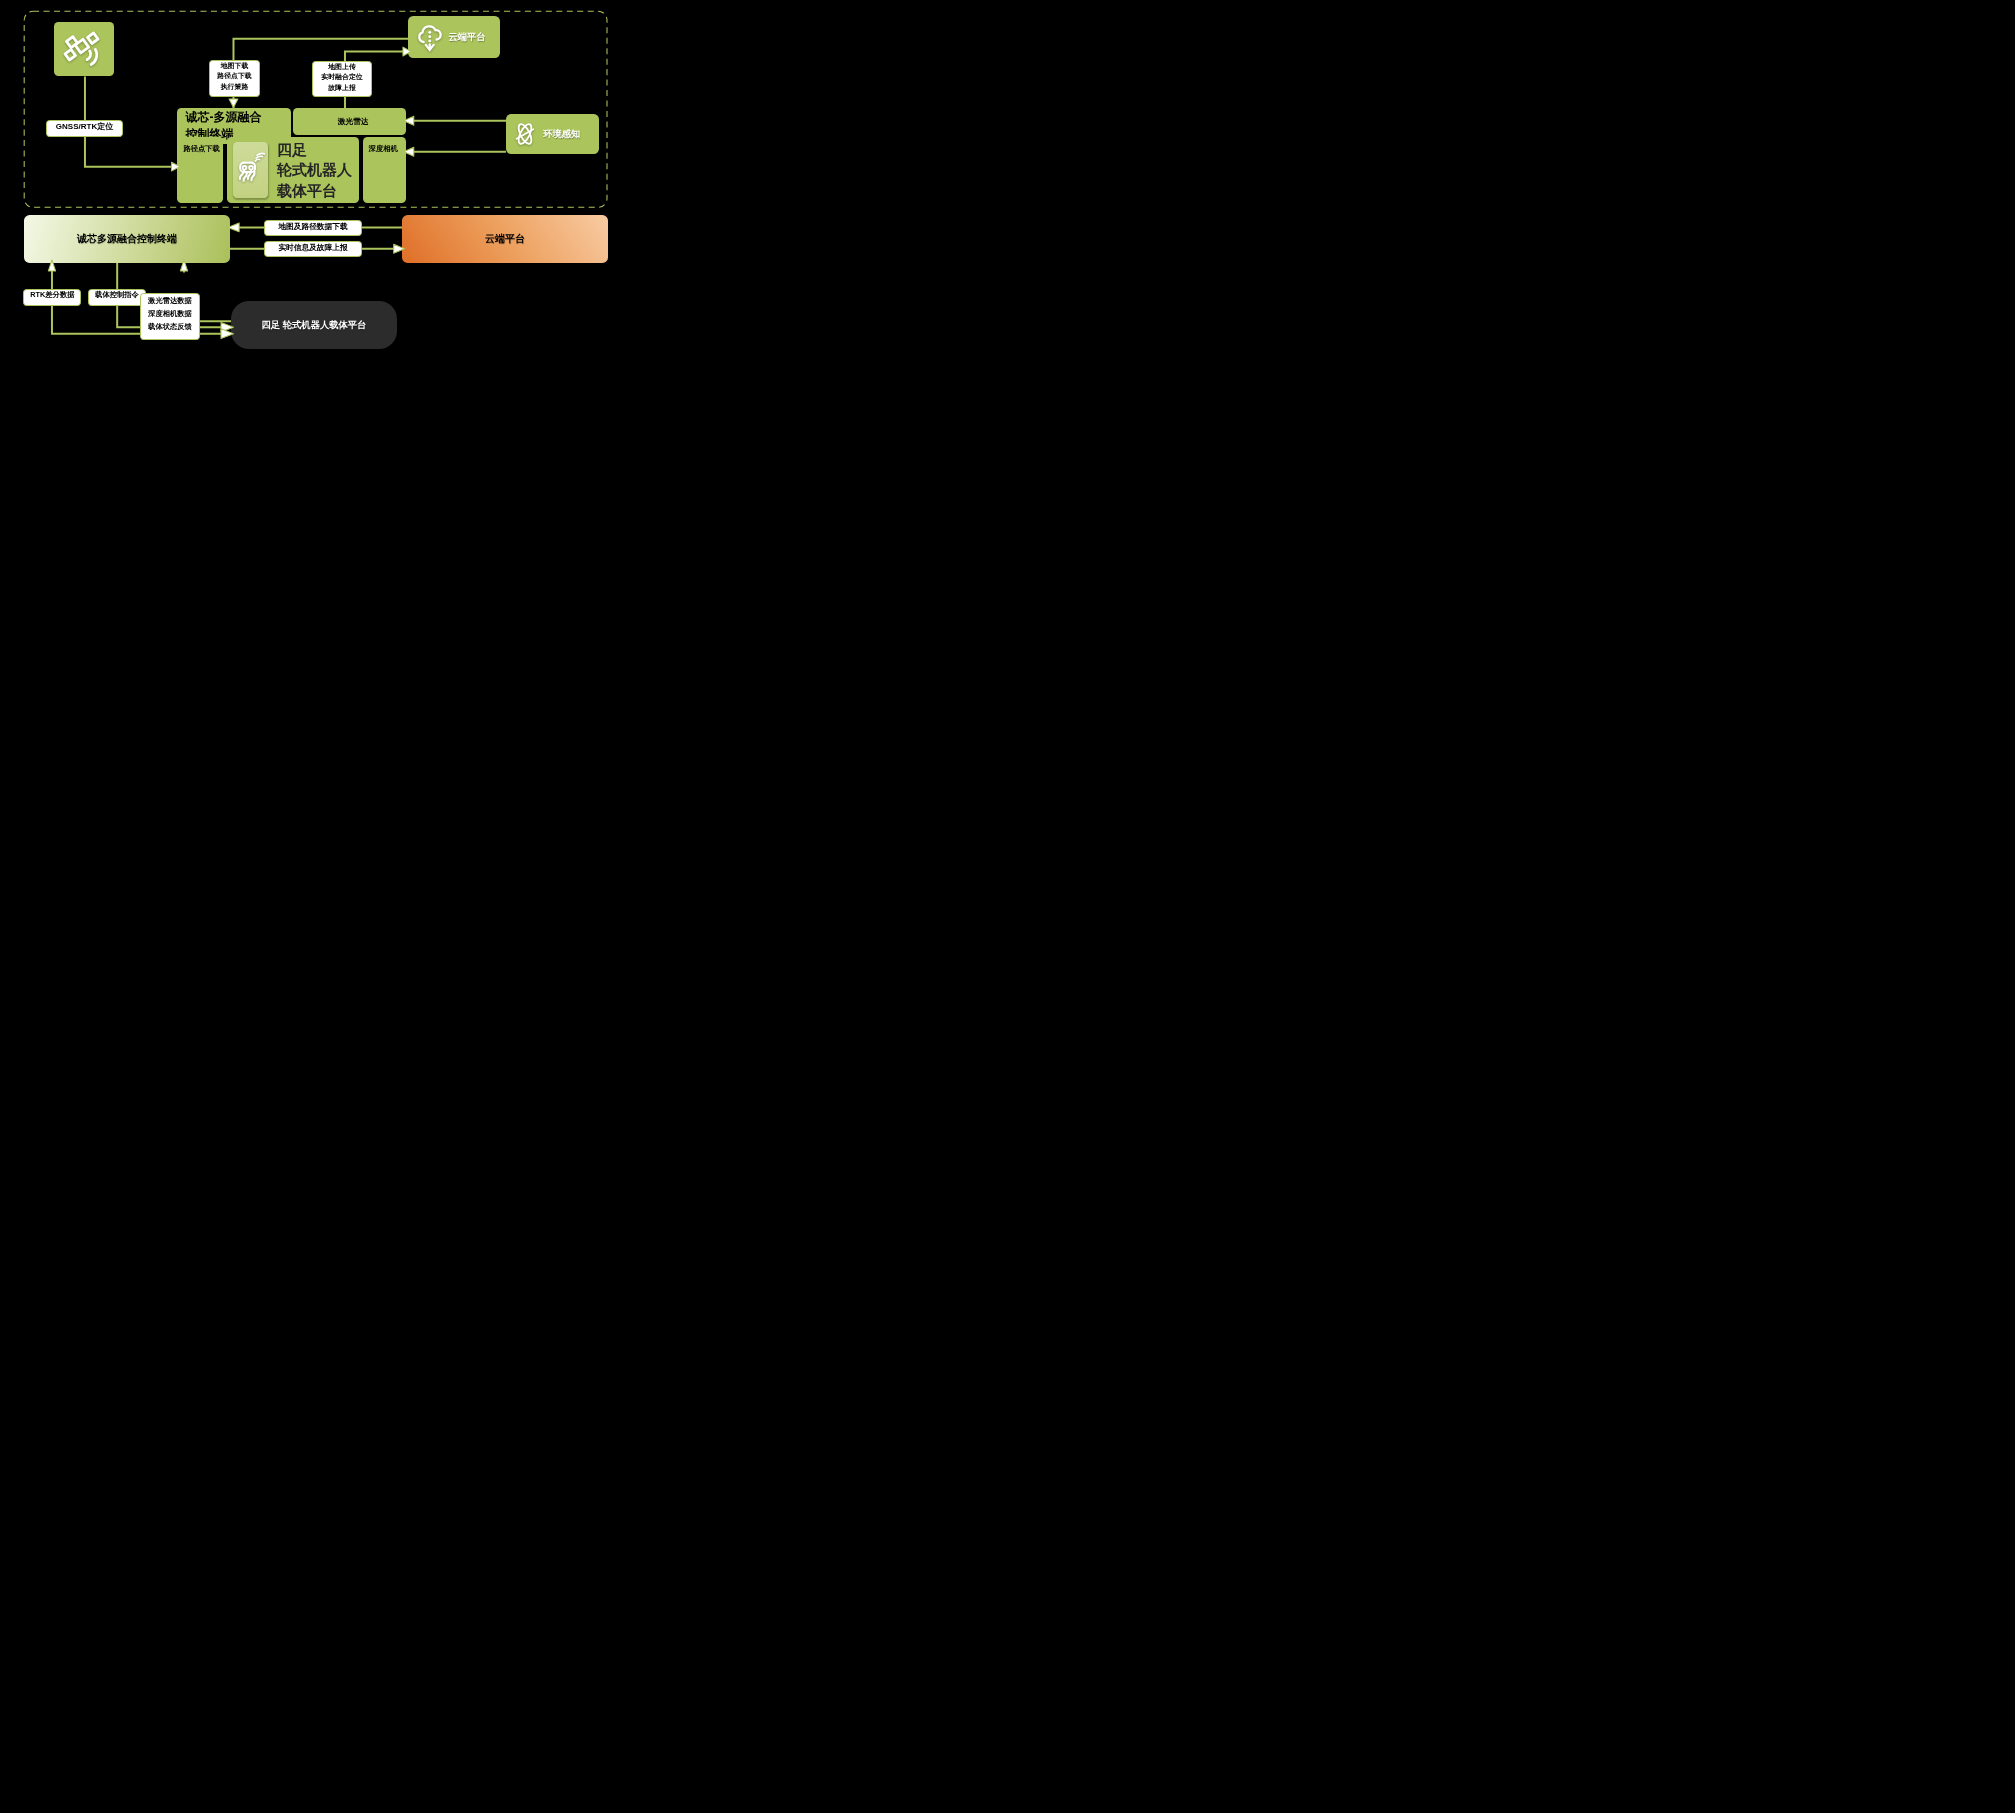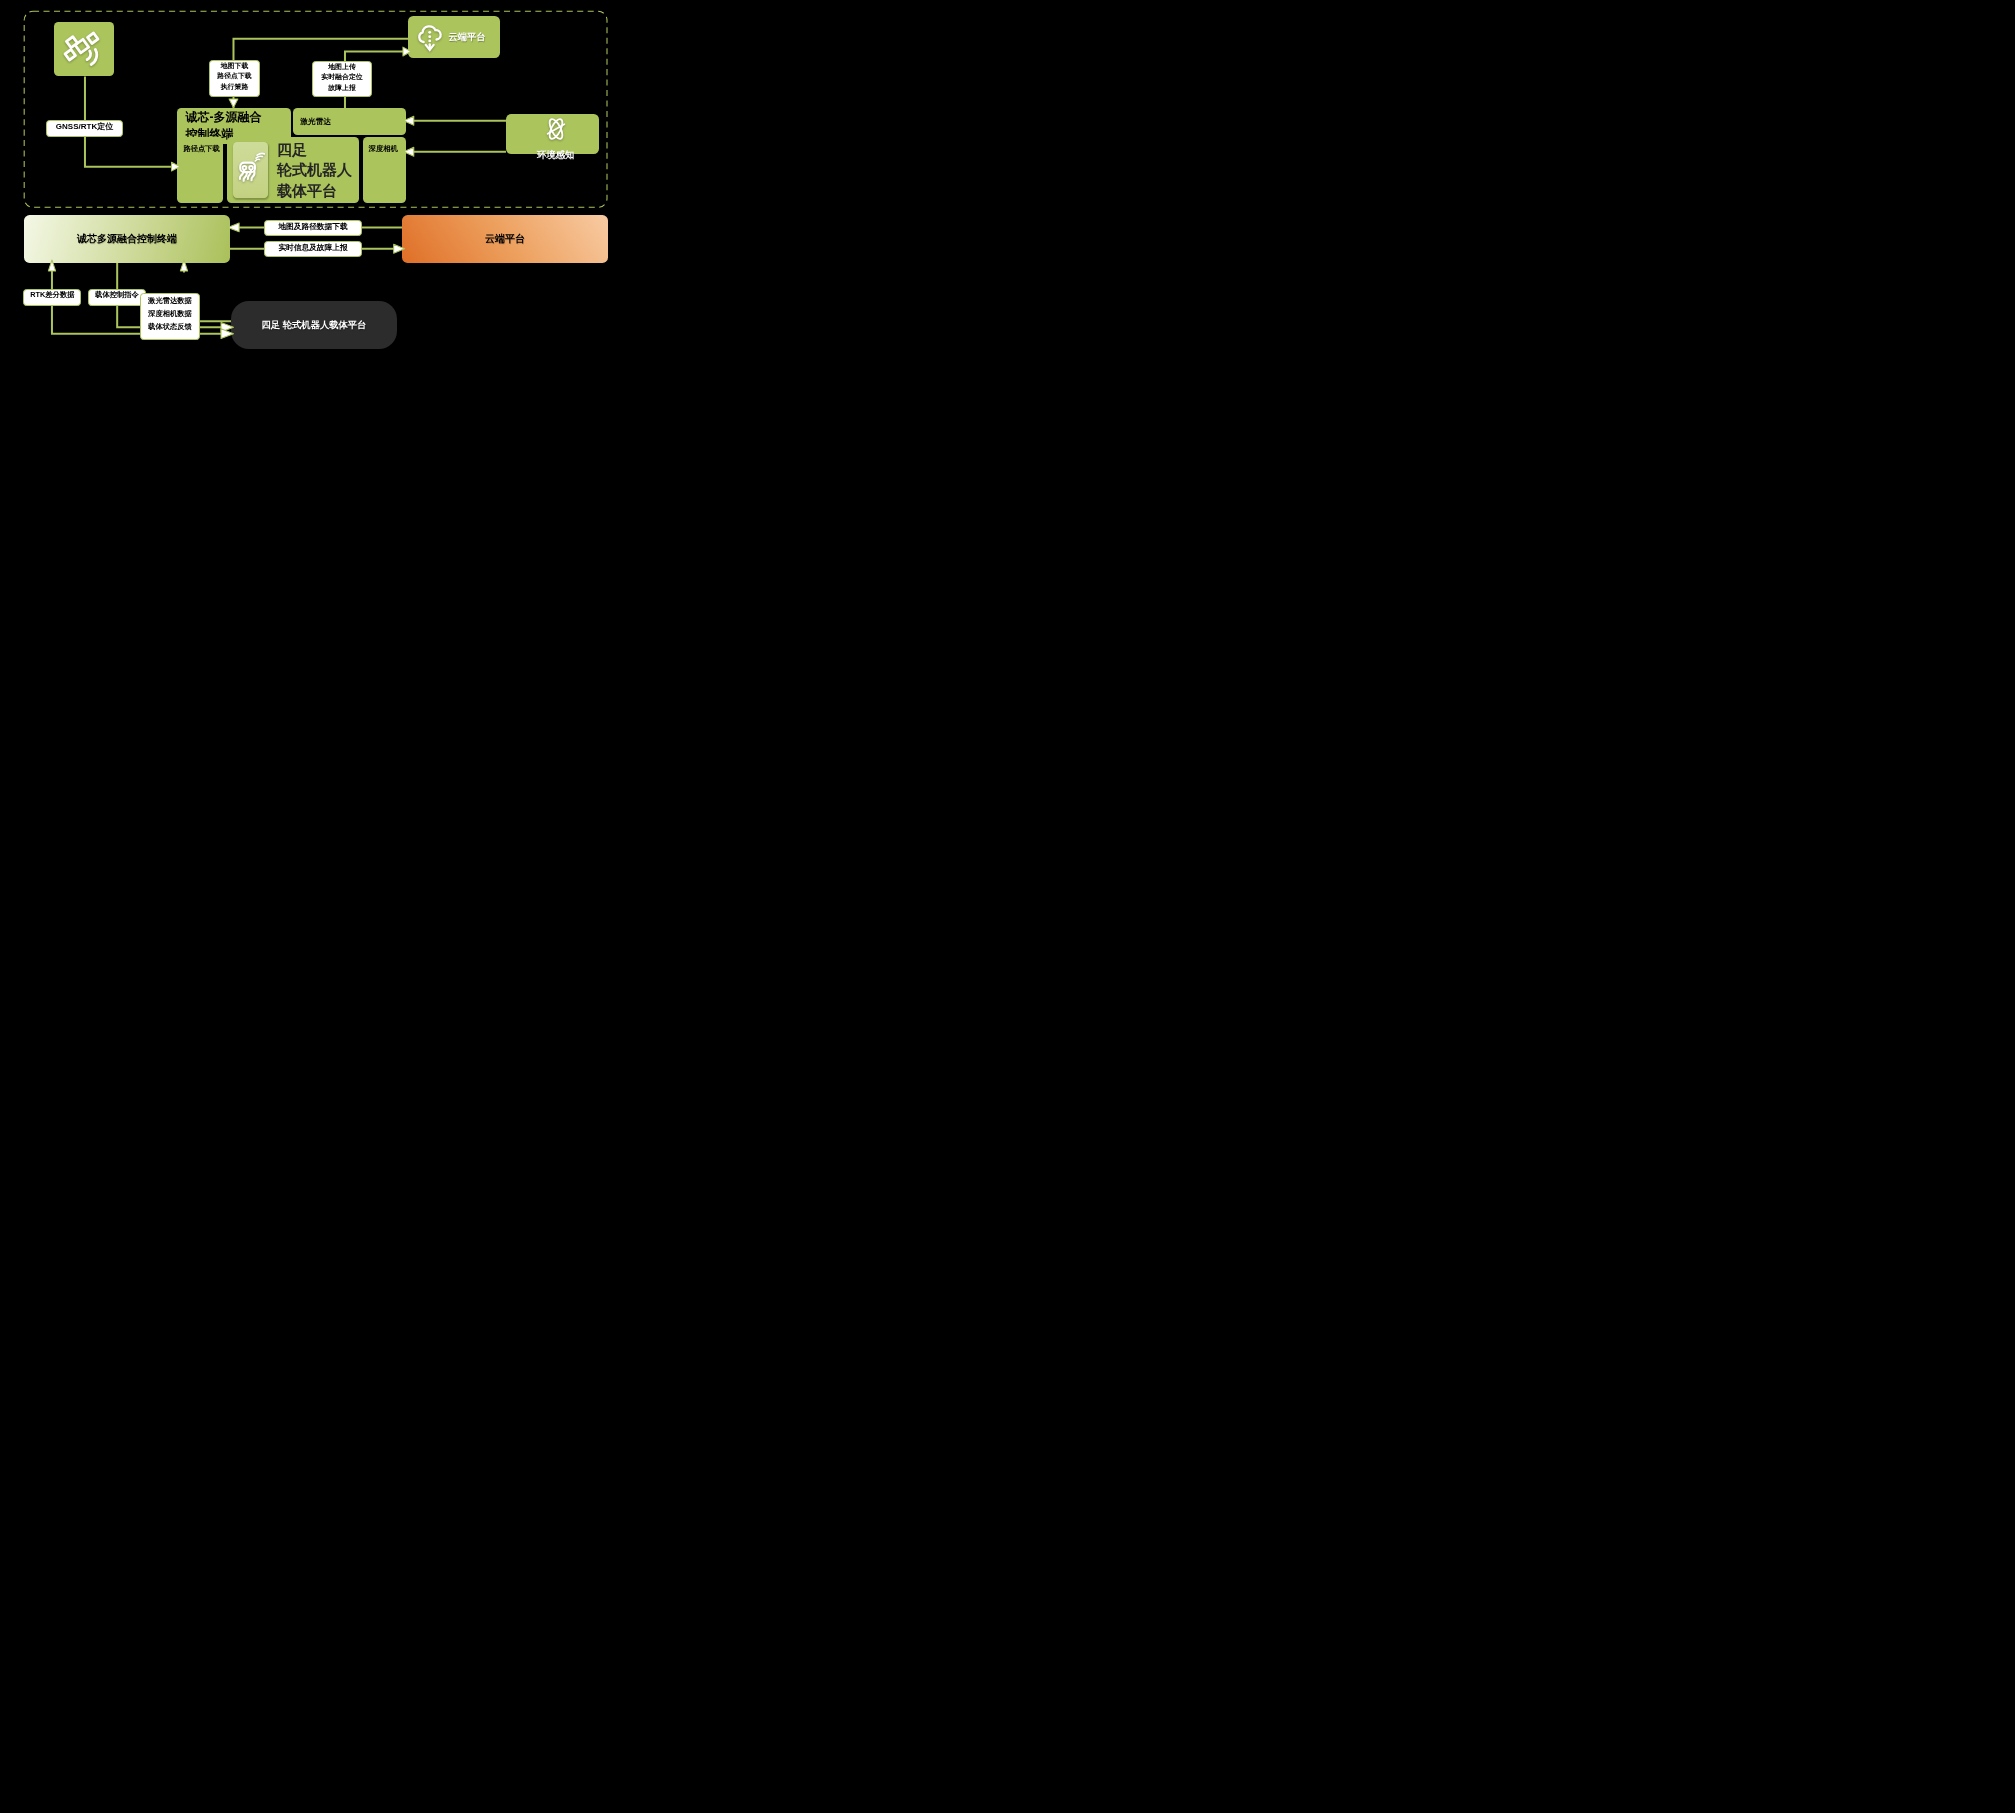--- a/index.html
+++ b/index.html
@@ -3,21 +3,21 @@
 <meta charset="utf-8">
 <style>
   html,body{margin:0;padding:0;background:#000;}
   body{
     width:632px;height:355px;position:relative;overflow:hidden;
     font-family:"Liberation Sans","DejaVu Sans",sans-serif;font-weight:bold;
   }
   .abs{position:absolute;box-sizing:border-box;}
   
   #lines-layer{z-index:1;}
-  .box{z-index:2;}
+  .box{z-index:2;justify-content:center;}
   .wlabel{z-index:3;}
   #arrows-layer{z-index:4;}
   
   .gbox{
     background:#abc45c;border-radius:4.4px;color:#000;
   }
   
   .wlabel{
     background:#fff;border:1.2px solid #abc45c;border-radius:3.6px;color:#000;
     display:flex;flex-direction:column;align-items:center;justify-content:flex-start;
@@ -149,21 +149,21 @@
     <div>四足</div>
     <div>轮式机器人</div>
     <div>载体平台</div>
   </div>
 </div>
 
 <div class="abs box gbox" style="left:363px;top:137px;width:43px;height:66px;padding:7.3px 0 0 5.6px;font-size:7.3px;">
   <div>深度相机</div>
 </div>
 
-<div class="envbox" style="left:506px;top:114px;width:93px;height:40px;padding-left:6.4px;gap:4.8px;flex-direction:column;">
+<div class="envbox" style="left:506px;top:114px;width:93px;height:40px;padding-left:6.4px;gap:4.8px;">
   <svg class="icon" width="26" height="30" viewBox="0 0 72 72">
     <g fill="none" stroke="#fff" stroke-width="5">
       <ellipse cx="36" cy="36" rx="12.5" ry="30" transform="rotate(27 36 36)"></ellipse>
       <ellipse cx="36" cy="36" rx="12.5" ry="30" transform="rotate(-27 36 36)"></ellipse>
       <line x1="13" y1="49" x2="59" y2="23" stroke-linecap="round"></line>
     </g>
   </svg>
   <div class="white-title" style="font-size:9.3px;">环境感知</div>
 </div>
 

